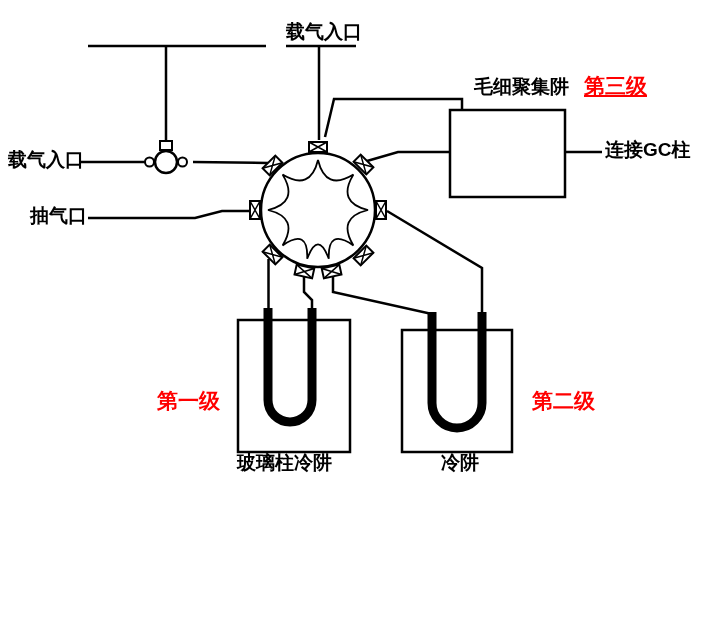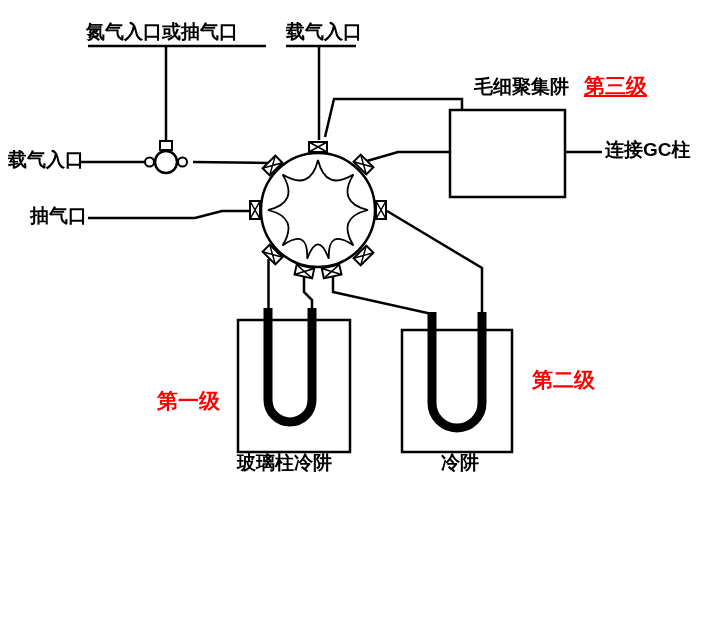--- a/index.html
+++ b/index.html
@@ -119,25 +119,24 @@
         <rect x="-9" y="-5" width="18" height="10" fill="#fff" stroke-width="2"></rect>
           <path d="M-9 -5 L9 5 M-9 5 L9 -5" stroke-width="1.5"></path>
       </g>
       <g transform="translate(272.5 165.5) rotate(-45)">
         <rect x="-9" y="-5" width="18" height="10" fill="#fff" stroke-width="2"></rect>
           <path d="M-9 -5 L9 5 M-9 5 L9 -5" stroke-width="1.5"></path>
       </g>
     </g>
   </svg>
 
-  <div class="lbl" style="left:86px;top:22px;">氮气入口或抽气口</div>
   <div class="lbl" style="left:286px;top:22px;">载气入口</div>
   <div class="lbl" style="left:8px;top:150px;">载气入口</div>
   <div class="lbl" style="left:30px;top:206px;text-align:right;">抽气口</div>
   <div class="lbl" style="left:456px;top:77px;margin-left:18px;">毛细聚集阱</div>
   <div class="lbl stage" style="left:584px;top:74px;text-decoration:underline;">第三级</div>
   <div class="lbl" style="left:605px;top:140px;">连接GC柱</div>
   <div class="lbl stage" style="left:157px;top:389px;">第一级</div>
-  <div class="lbl stage" style="left:532px;top:368px;">第二级</div>
+  <div class="lbl stage" style="left:532px;top:389px;">第二级</div>
   <div class="lbl" style="left:237px;top:453px;">玻璃柱冷阱</div>
   <div class="lbl" style="left:441px;top:453px;">冷阱</div>
 
 </div>
 
 </body></html>

